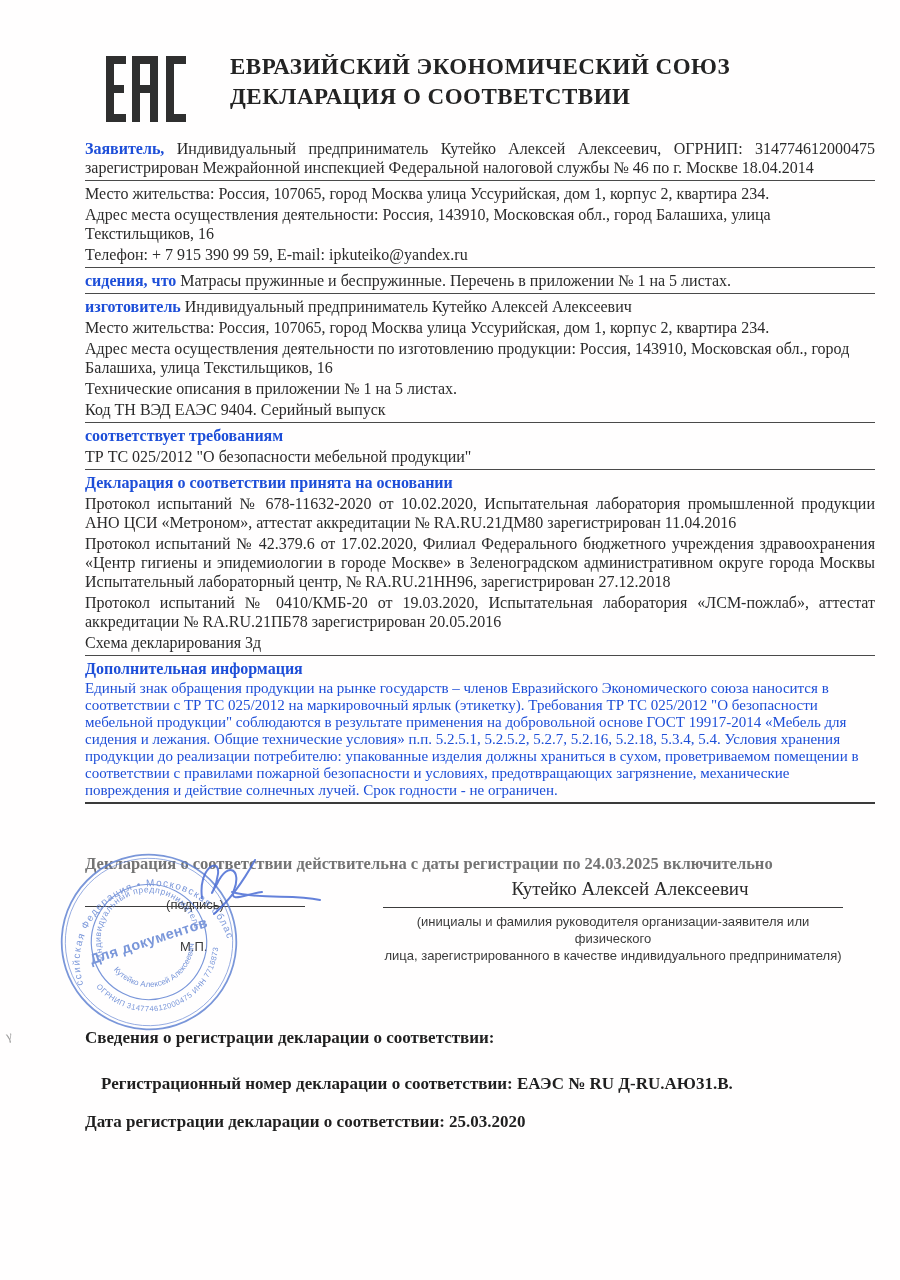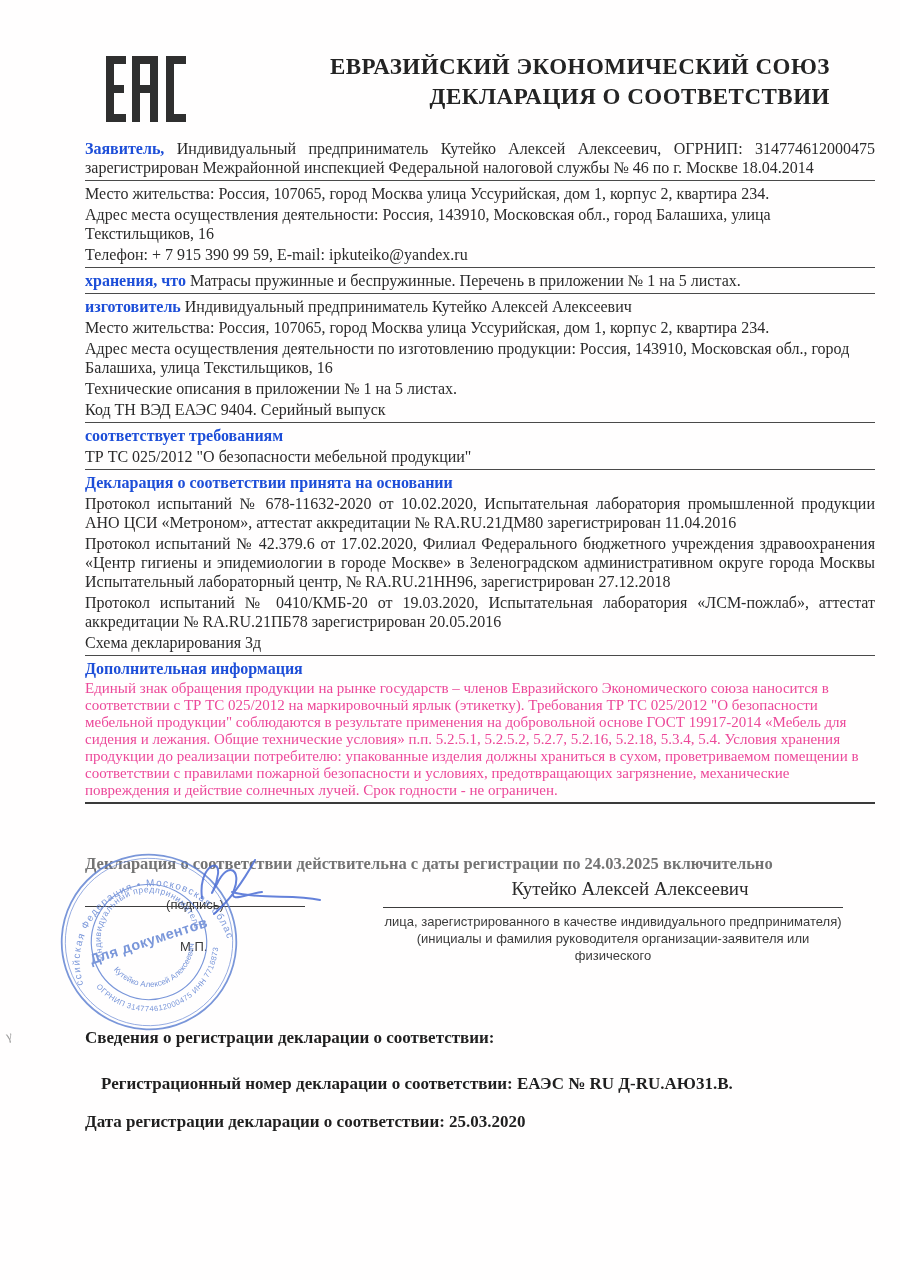--- a/index.html
+++ b/index.html
@@ -2,30 +2,30 @@
 <html><head>
 <meta charset="utf-8">
 <style>
   html,body{margin:0;padding:0;}
   body{width:900px;height:1280px;background:#ffffff;}
   .page{position:relative;width:900px;height:1280px;background:#fffefe;overflow:hidden;
         font-family:"Liberation Serif",serif;color:#2b2b2b;}
   
   .header{position:absolute;left:0;top:46px;width:900px;height:84px;}
   .eac-logo{position:absolute;left:106px;top:10px;width:80px;height:66px;}
-  .titles{position:absolute;left:230px;top:6px;width:600px;text-align:right;}
+  .titles{position:absolute;left:230px;top:6px;width:600px;text-align:left;}
   .title-line{font-weight:bold;font-size:23px;line-height:30px;letter-spacing:.5px;color:#232323;}
   
   .main{position:absolute;left:85px;top:138px;width:790px;font-size:16px;line-height:19px;}
   .main p{margin:0;padding:1px 0;}
   .justify{text-align:justify;}
   .rule{border:0;border-top:1.6px solid #4a4a4a;margin:2px 0;height:0;}
   .rule.heavy{border-top:2px solid #3a3a3a;}
   b.lbl{color:#1d4ed8;}
-  .addl{font-size:15px;line-height:17px;color:#ec4899;}
+  .addl{font-size:15px;line-height:17px;color:#1d4ed8;}
   
   .sigblock{position:absolute;left:85px;top:854px;width:790px;height:110px;}
   .validity{font-weight:bold;font-size:16.5px;line-height:20px;color:#737373;}
   .sig-name{position:absolute;left:330px;top:24px;width:430px;text-align:center;font-size:19px;color:#2b2b2b;}
   .line-left{position:absolute;left:0;top:52px;width:220px;border-top:1.6px solid #3c3c3c;}
   .line-right{position:absolute;left:298px;top:53px;width:460px;border-top:1.6px solid #3c3c3c;}
   .cap{font-family:"Liberation Sans",sans-serif;font-size:13px;color:#3a3a3a;line-height:17px;}
   .cap-sign{position:absolute;left:45px;top:42px;width:130px;text-align:center;}
   .cap-mp{position:absolute;left:95px;top:84px;}
   .cap-name{position:absolute;left:298px;top:59px;width:460px;text-align:center;}
@@ -72,21 +72,21 @@
       <span>Индивидуальный предприниматель Кутейко Алексей Алексеевич,  ОГРНИП: 314774612000475 зарегистрирован Межрайонной инспекцией Федеральной налоговой службы № 46 по г. Москве 18.04.2014</span>
     </p>
     <div class="rule"></div>
 
     <p>Место жительства: Россия, 107065, город Москва улица Уссурийская, дом 1, корпус 2, квартира 234.</p>
     <p>Адрес места осуществления деятельности: Россия, 143910, Московская обл., город  Балашиха, улица Текстильщиков, 16</p>
     <p>Телефон: + 7 915 390 99 59, E-mail: ipkuteiko@yandex.ru</p>
     <div class="rule"></div>
 
     <p>
-      <b class="lbl">хранения, что</b>
+      <b class="lbl">сидения, что</b>
       <span>Матрасы пружинные и беспружинные. Перечень в приложении № 1 на 5 листах.</span>
     </p>
     <div class="rule"></div>
 
     <p>
       <b class="lbl">изготовитель</b>
       <span>Индивидуальный предприниматель Кутейко Алексей Алексеевич</span>
     </p>
     <p>Место жительства: Россия, 107065, город Москва улица Уссурийская, дом 1, корпус 2, квартира 234.</p>
     <p>Адрес места осуществления деятельности по изготовлению продукции: Россия, 143910, Московская обл., город  Балашиха, улица Текстильщиков, 16</p>
@@ -111,22 +111,22 @@
   </div>
 
   <div class="sigblock">
     <div class="validity">Декларация о соответствии  действительна с даты регистрации по 24.03.2025 включительно</div>
     <div class="sig-name">Кутейко Алексей Алексеевич</div>
     <div class="line-left"></div>
     <div class="line-right"></div>
     <div class="cap cap-sign">(подпись)</div>
     <div class="cap cap-mp">М.П.</div>
     <div class="cap cap-name">
+      <div>(инициалы и фамилия руководителя организации-заявителя или физического</div>
       <div>лица, зарегистрированного в качестве индивидуального предпринимателя)</div>
-      <div>(инициалы и фамилия руководителя организации-заявителя или физического</div>
     </div>
   </div>
 
   <div class="reg">
     <div class="r1">Сведения о регистрации декларации о соответствии:</div>
     <div class="r2">Регистрационный номер декларации о соответствии: ЕАЭС № RU Д-RU.АЮ31.В.</div>
     <div class="r3">Дата регистрации декларации о соответствии: 25.03.2020</div>
   </div>
 
   <svg class="stamp" viewBox="0 0 220 220" aria-hidden="true">

